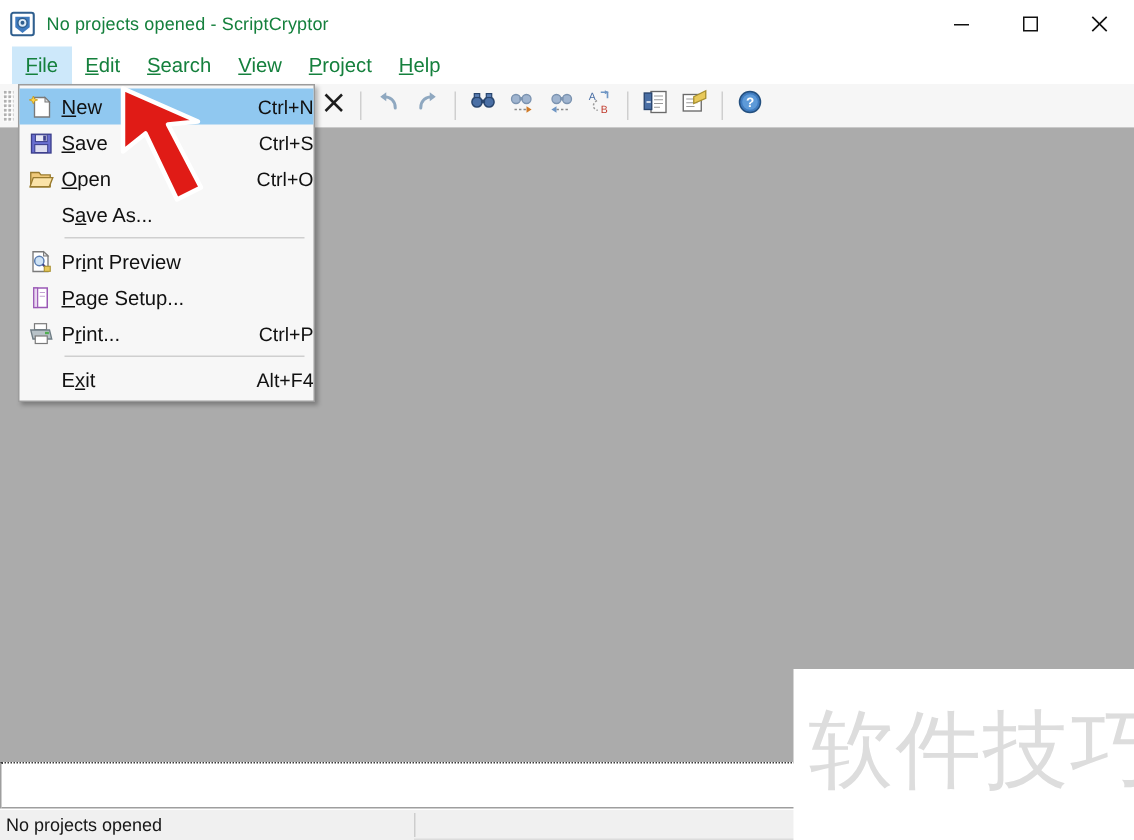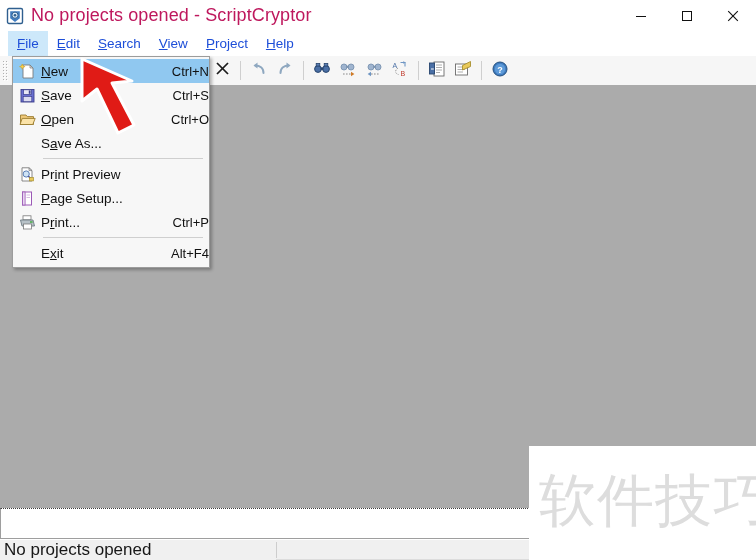--- a/index.html
+++ b/index.html
@@ -33,22 +33,22 @@
     align-items: center;
   }
   .title-icon {
     width: 18px; height: 18px;
     margin-left: 6px;
     margin-right: 7px;
     flex: none;
     position: relative;
   }
   .title-text {
-    font-size: 18px;
-    color: #be185d;
+    font-size: 12px;
+    color: #15803d;
     letter-spacing: 0.1px;
     white-space: nowrap;
   }
   .win-buttons {
     margin-left: auto;
     display: flex;
     height: 31px;
   }
   .win-btn {
     width: 46px;
@@ -69,21 +69,21 @@
     background: #ffffff;
     display: flex;
     align-items: stretch;
     border-bottom: 0;
   }
   .menu-item {
     padding: 0 9px;
     display: flex;
     align-items: center;
     font-size: 13.5px;
-    color: #1d4ed8;
+    color: #15803d;
     white-space: nowrap;
   }
   .menu-item.first { margin-left: 8px; }
   .menu-item.active {
     background: #cde8fa;
   }
   .menu-item u { text-decoration: underline; text-underline-offset: 1px; }
 
   
   .toolbar {
@@ -149,21 +149,21 @@
 
   
   .statusbar {
     position: absolute;
     left: 0; top: 540px;
     width: 756px;
     height: 20px;
     background: #f0f0f0;
     display: flex;
     align-items: center;
-    font-size: 17px;
+    font-size: 12px;
     color: #171717;
   }
   .status-left {
     padding-left: 4px;
     width: 276px;
     box-sizing: border-box;
     white-space: nowrap;
   }
   .status-div {
     width: 1px;

